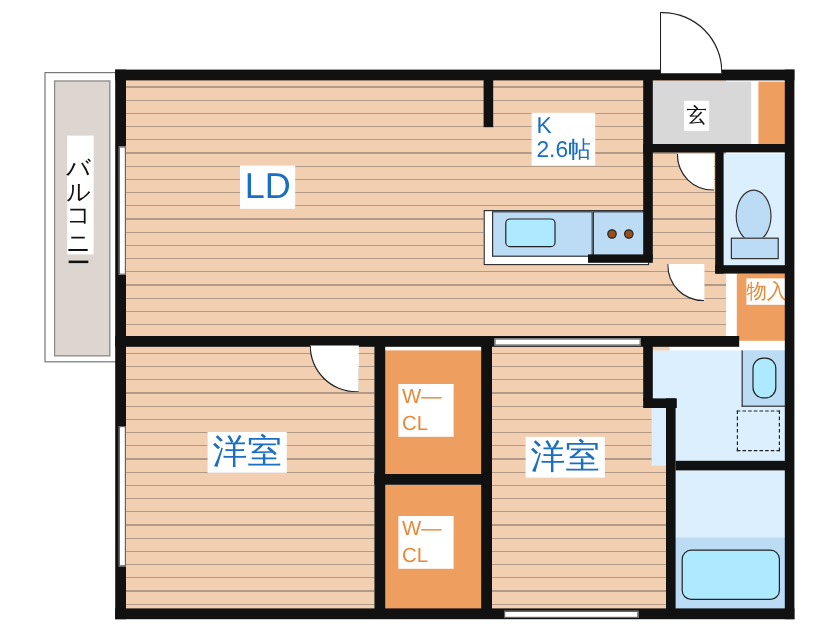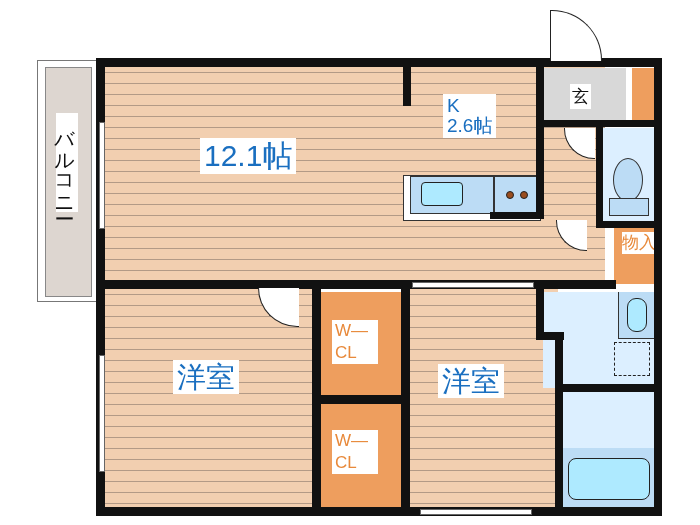--- a/index.html
+++ b/index.html
@@ -88,21 +88,21 @@
 <div class="win" style="left:99px;top:355px;width:4px;height:115px;"></div>
 <div class="win" style="left:420px;top:509px;width:110px;height:4px;"></div>
 <div class="win" style="left:412px;top:282px;width:120px;height:4px;"></div>
 
 <div class="abs" style="left:550px;top:10px;width:50px;height:50px;background:#fff;border-top:1.5px solid #222;border-right:1.5px solid #222;border-top-right-radius:50px;border-left:1.5px solid #222;"></div>
 <div class="abs" style="left:258px;top:288px;width:40px;height:38px;background:#fff;border-bottom:1.5px solid #222;border-left:1.5px solid #222;border-bottom-left-radius:40px;"></div>
 <div class="abs" style="left:564px;top:128px;width:30px;height:30px;background:#fff;border-bottom:1.5px solid #222;border-left:1.5px solid #222;border-bottom-left-radius:30px;"></div>
 <div class="abs" style="left:556px;top:220px;width:30px;height:30px;background:#fff;border-bottom:1.5px solid #222;border-left:1.5px solid #222;border-bottom-left-radius:30px;"></div>
 
 <div class="label" style="left:200px;top:138px;font-size:30px;">
-  <div>12.1帖</div>
+  <div>LD</div>
 </div>
 <div class="label" style="left:443px;top:94px;font-size:19px;">
   <div>K</div>
   <div>2.6帖</div>
 </div>
 <div class="label" style="left:173px;top:360px;font-size:29px;">
   <div>洋室</div>
 </div>
 <div class="label" style="left:438px;top:364px;font-size:29px;">
   <div>洋室</div>

